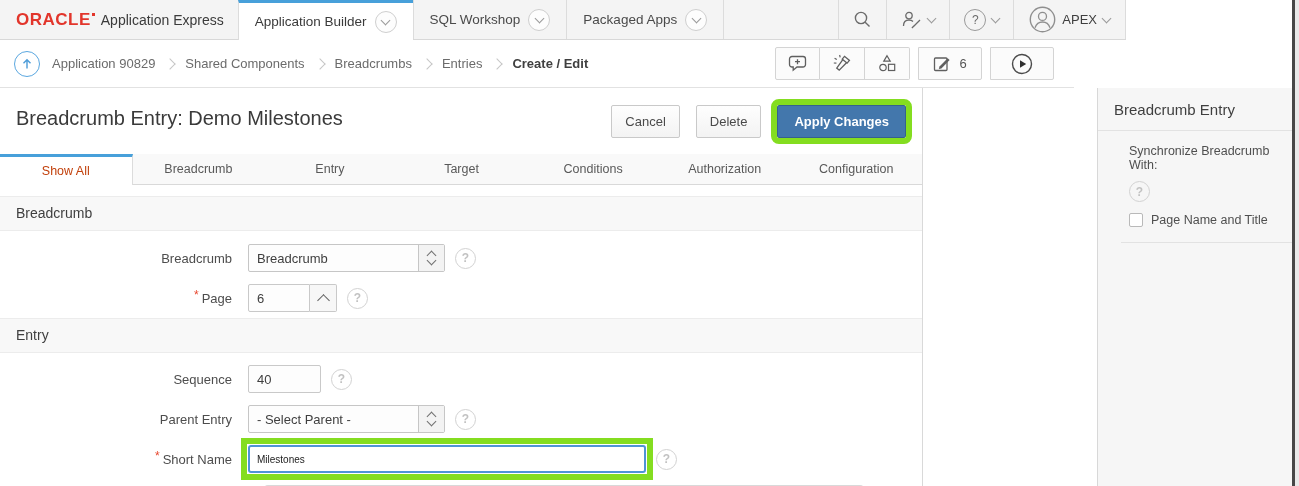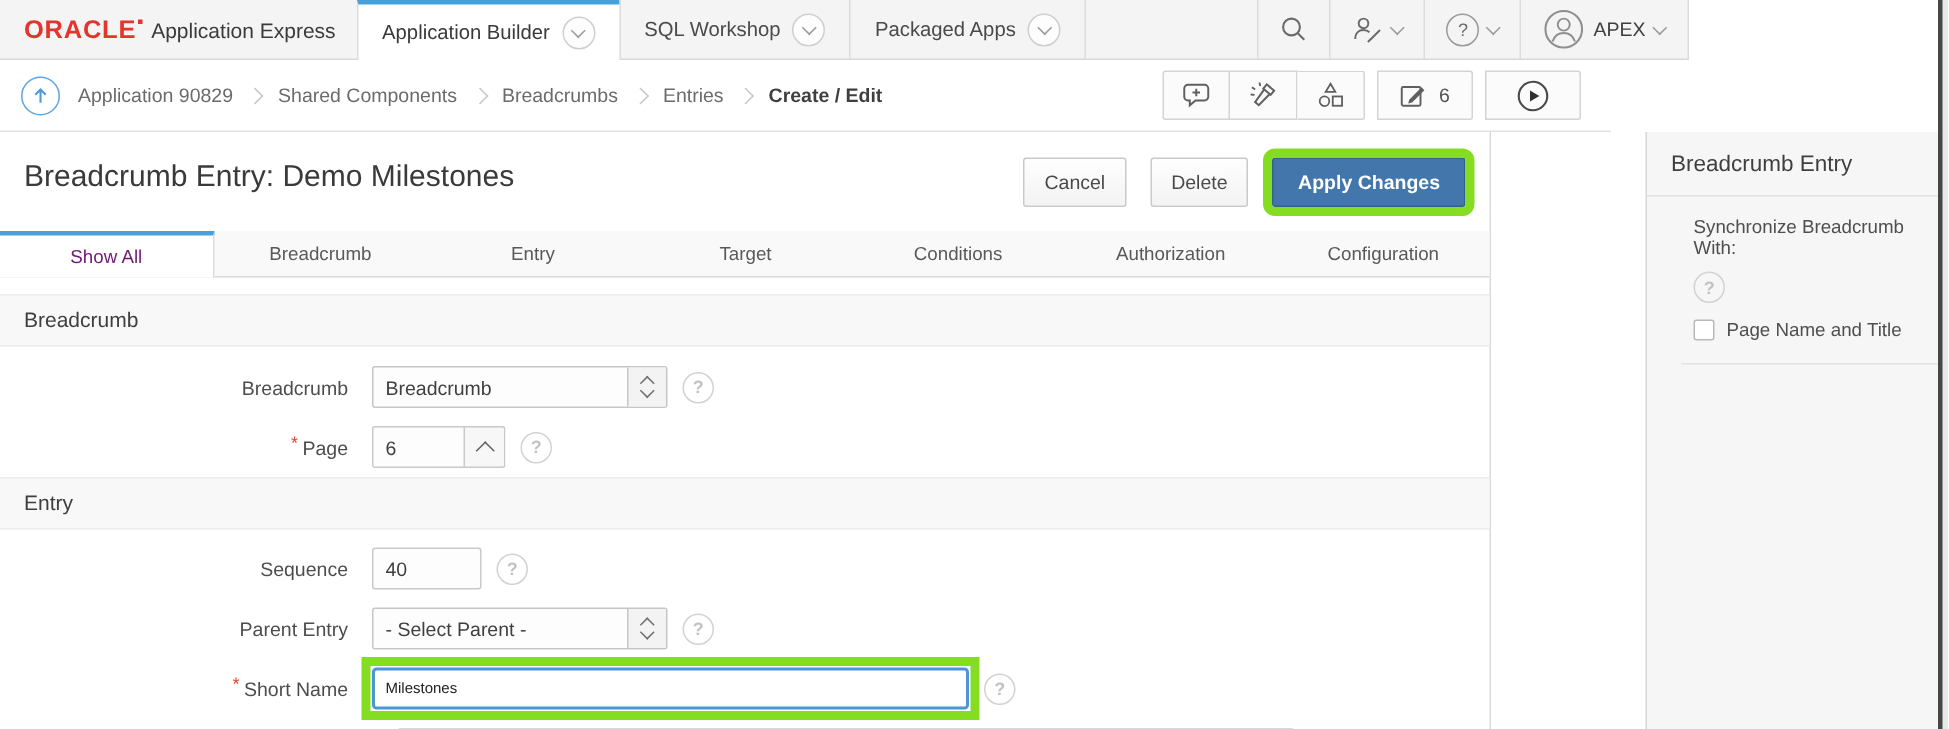--- a/index.html
+++ b/index.html
@@ -45,35 +45,35 @@
   .cbtn{width:45px;height:33px;background:#fbfbfb;border:1px solid #d4d4d4;display:flex;
         align-items:center;justify-content:center;box-sizing:border-box;gap:7px;}
   .grp .cbtn + .cbtn{border-left:none;}
   .grp .cbtn:first-child{border-radius:2px 0 0 2px;}
   .grp .cbtn:last-child{border-radius:0 2px 2px 0;}
   .cbtn.single{border-radius:2px;}
   .cbtn.wide{width:64px;}
   .page-num{font-size:13px;color:#555;}
 
   
-  .main{position:absolute;left:0;top:88px;width:994px;bottom:0;background:#fff;
+  .main{position:absolute;left:0;top:88px;width:923px;bottom:0;background:#fff;
         border-right:1px solid #d9d9d9;box-sizing:border-box;}
   .title-row{position:relative;height:66px;}
   .page-title{position:absolute;left:16px;top:19px;margin:0;font-size:20px;font-weight:400;color:#3a3a3a;}
   .actions{position:absolute;right:16px;top:17px;display:flex;gap:16px;align-items:flex-end;}
   .btn{height:33px;padding:0 13px;font-family:"Liberation Sans",sans-serif;font-size:13px;color:#4a4a4a;
        background:linear-gradient(#fefefe,#f3f3f3);border:1px solid #c9c9c9;border-radius:2px;cursor:pointer;}
   .btn-primary{background:#4377ac;border-color:#35618f;color:#fff;font-weight:bold;padding:0 16px;}
   .hl-outline{outline:6px solid #84dd20;outline-offset:0;}
 
   .ptabs{display:flex;height:31px;background:#f9f9f9;border-bottom:1px solid #d9d9d9;box-sizing:border-box;}
   .ptab{flex:1;display:flex;align-items:center;justify-content:center;font-size:12.5px;color:#595959;
         box-sizing:border-box;cursor:default;}
   .ptab.active{background:#fff;border-top:3px solid #47a0da;border-right:1px solid #dcdcdc;
-               margin-bottom:-1px;color:#701a75;}
+               margin-bottom:-1px;color:#c2410c;}
 
   .section-h{height:35px;line-height:33px;background:#f8f8f8;border-top:1px solid #ececec;
              border-bottom:1px solid #ececec;padding-left:16px;font-size:14px;color:#3f3f3f;box-sizing:border-box;}
   .sh1{margin-top:11px;} .sh2{margin-top:6px;}
   .frow{display:flex;align-items:center;height:28px;}
   .mt13{margin-top:13px;} .mt12{margin-top:12px;}
   .flabel{width:232px;text-align:right;padding-right:16px;font-size:13px;color:#4d4d4d;flex:none;}
   .req{color:#e8472e;font-size:12px;position:relative;top:-4px;margin-right:3px;}
   .select{display:flex;align-items:stretch;border:1px solid #c6c6c6;border-radius:2px;height:28px;
           box-sizing:border-box;background:#fdfdfd;}

